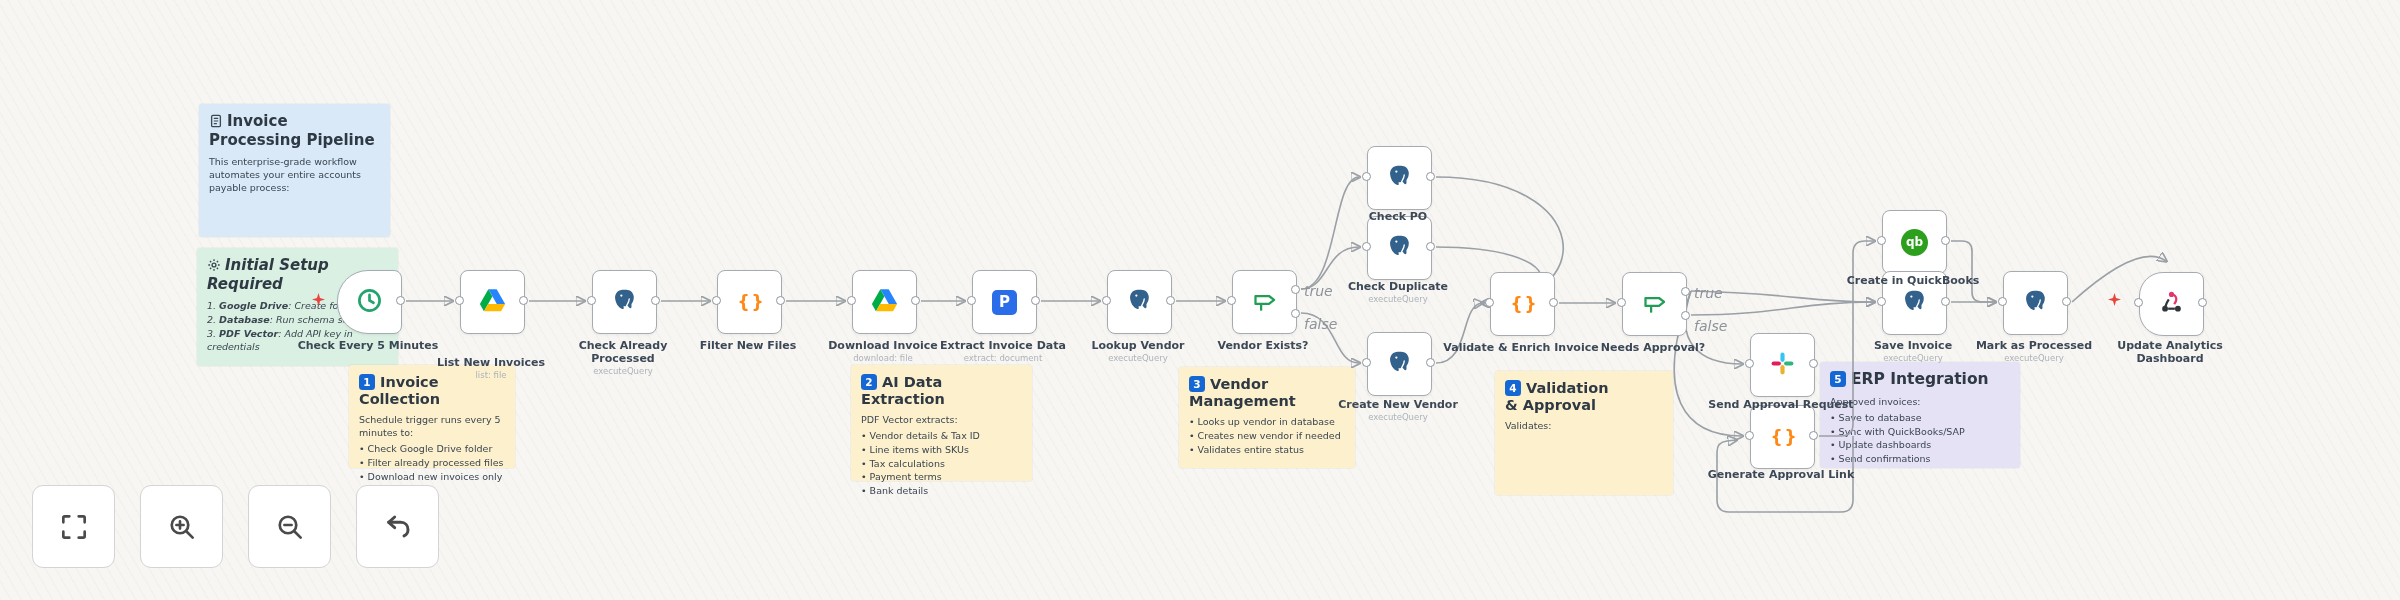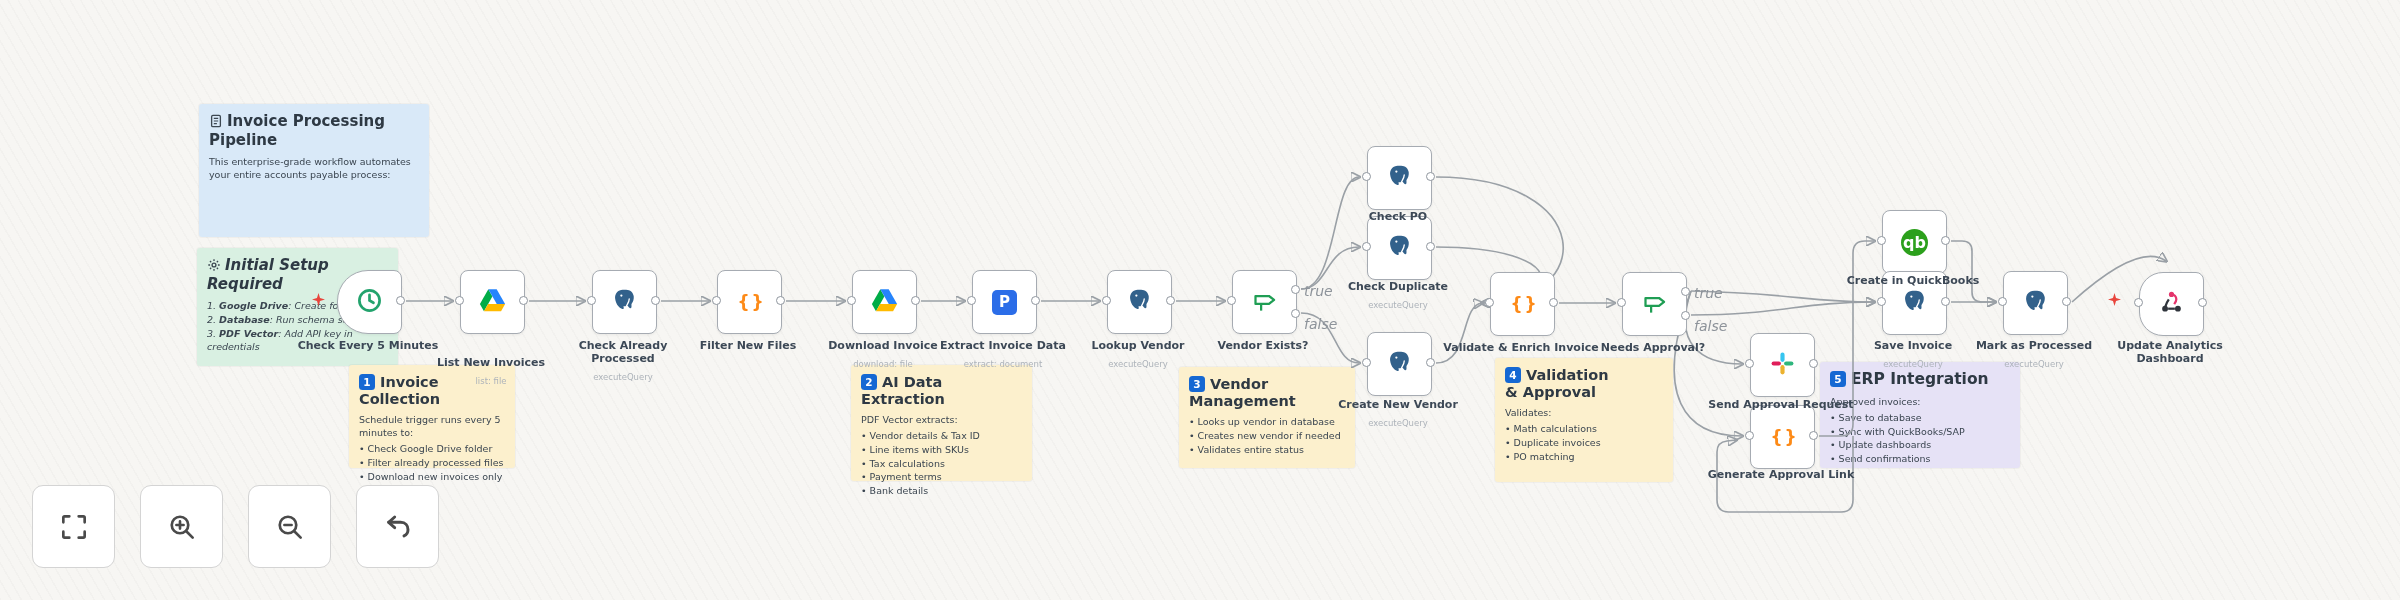--- a/index.html
+++ b/index.html
@@ -27,40 +27,40 @@
   .note li{margin:0;}
   
   .node{position:absolute;width:63px;height:62px;background:#fff;border:1px solid #a6abb2;border-radius:8px;
         z-index:3;box-shadow:0 1px 3px rgba(0,0,0,0.06);display:flex;align-items:center;justify-content:center;}
   .node--trigger{border-radius:31px 8px 8px 31px;}
   .node--round-left{border-radius:24px 8px 8px 24px;}
   .port{position:absolute;width:9px;height:9px;border-radius:50%;background:#fff;border:1.5px solid #8f969e;z-index:4;box-sizing:border-box;}
   .lbl{position:absolute;z-index:5;text-align:center;transform:translateX(-50%);font-size:11px;font-weight:600;
        color:#3c4856;line-height:1.18;white-space:nowrap;}
   .lbl.wrap{white-space:normal;}
-  .sub{font-size:8.5px;font-weight:normal;color:#adb3ba;margin-top:6px;}
+  .sub{font-size:8.5px;font-weight:normal;color:#adb3ba;margin-top:0;}
   .tf{position:absolute;z-index:2;font-size:14px;color:#8d939a;font-style:italic;}
   .sparkle{position:absolute;z-index:6;line-height:0;}
   .codeglyph{color:#fd8a17;font-weight:bold;font-size:17px;letter-spacing:-2px;}
-  .qb{display:flex;width:27px;height:27px;border-radius:50%;background:#2ca01c;color:#fff;font-weight:bold;font-size:16px;align-items:center;justify-content:center;}
+  .qb{display:flex;width:27px;height:27px;border-radius:50%;background:#2ca01c;color:#fff;font-weight:bold;font-size:12px;align-items:center;justify-content:center;}
   .pv{display:flex;width:25px;height:25px;border-radius:5px;background:#2b6de8;color:#fff;font-weight:bold;font-size:15px;align-items:center;justify-content:center;}
   
   #edges{position:absolute;inset:0;z-index:2;}
   #edges path{fill:none;stroke:#9aa0a6;stroke-width:1.6;}
   
   .toolbar{position:absolute;left:32px;top:485px;display:flex;gap:25px;z-index:7;}
   .toolbar button{width:83px;height:83px;background:#fff;border:1px solid #d4d4d4;border-radius:11px;
                   display:flex;align-items:center;justify-content:center;cursor:pointer;padding:0;}
 </style>
 </head>
 <body>
 
 <div class="canvas">
   <div id="notes-layer">
-      <div class="note note--blue" style="left: 199px; top: 104px; width: 230px; height: 133px;">
+      <div class="note note--blue" style="left: 199px; top: 104px; width: 191px; height: 133px;">
         <h3><span class="hicon"><svg viewBox="0 0 16 16" width="14" height="14">
               <rect x="3" y="1.5" width="10" height="13" rx="1.5" fill="none" stroke="#3d4852" stroke-width="1.5"></rect>
               <path d="M5.5,5 H10.5 M5.5,8 H10.5 M5.5,11 H9" stroke="#3d4852" stroke-width="1.3"></path>
             </svg></span><span>Invoice Processing Pipeline</span></h3>
         <p>This enterprise-grade workflow automates your entire accounts payable process:</p>
       </div>
       <div class="note note--green" style="left: 197px; top: 248px; width: 201px; height: 118px;">
         <h3><span class="hicon"><svg viewBox="0 0 16 16" width="14" height="14">
               <g stroke="#3d4852" stroke-width="1.5" fill="none">
                 <circle cx="8" cy="8" r="2.2"></circle>
@@ -94,28 +94,23 @@
         </ul>
       </div>
       <div class="note note--yellow" style="left: 1179px; top: 367px; width: 176px; height: 101px;">
         <h3 style="max-width: 112px;"><span class="badge">3</span><span>Vendor Management</span></h3>
         <ul>
           <li>• Looks up vendor in database</li>
           <li>• Creates new vendor if needed</li>
           <li>• Validates entire status</li>
         </ul>
       </div>
-      <div class="note note--yellow" style="left: 1495px; top: 358px; width: 178px; height: 124px;">
+      <div class="note note--yellow" style="left: 1495px; top: 371px; width: 178px; height: 124px;">
         <h3 style="max-width: 120px;"><span class="badge">4</span><span>Validation &amp; Approval</span></h3>
         <p>Validates:</p>
-        <ul>
-          <li>• Math calculations</li>
-          <li>• Duplicate invoices</li>
-          <li>• PO matching</li>
-        </ul>
       </div>
       <div class="note note--purple" style="left: 1820px; top: 362px; width: 200px; height: 106px;">
         <h3><span class="badge">5</span><span>ERP Integration</span></h3>
         <p>Approved invoices:</p>
         <ul>
           <li>• Save to database</li>
           <li>• Sync with QuickBooks/SAP</li>
           <li>• Update dashboards</li>
           <li>• Send confirmations</li>
         </ul>

